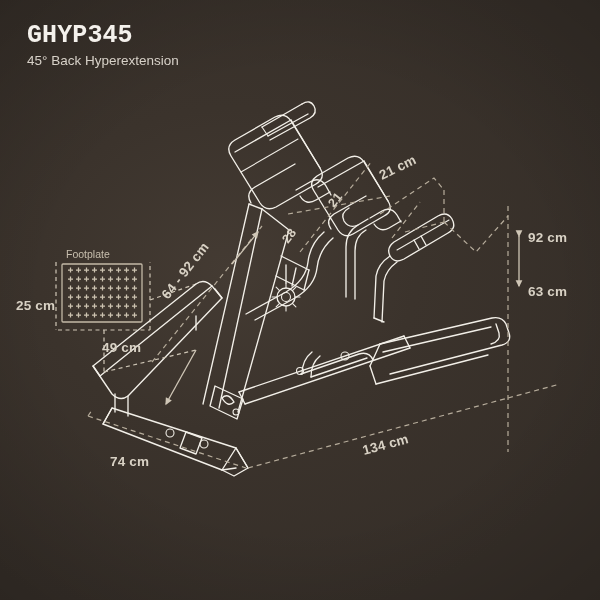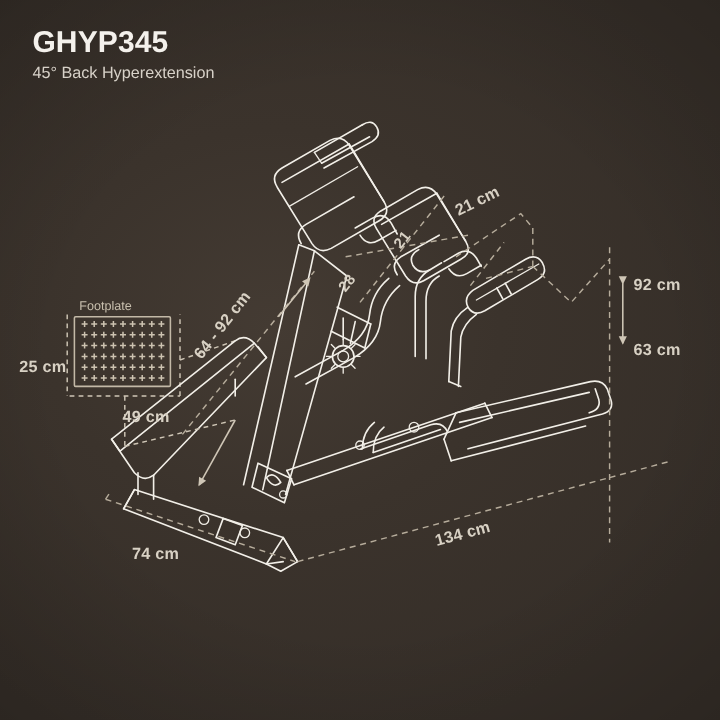--- a/index.html
+++ b/index.html
@@ -13,21 +13,21 @@
     background:
       radial-gradient(ellipse 70% 60% at 38% 45%, #443b33 0%, #3b332c 45%, #352e28 100%);
   }
   #stage:after{
     content:"";position:absolute;inset:0;pointer-events:none;
     background:radial-gradient(ellipse 95% 85% at 50% 50%, rgba(0,0,0,0) 45%, rgba(0,0,0,.28) 100%);
   }
   .titleblock{position:absolute;left:27px;top:22px;z-index:6;}
   .t-model{
     font-size:25px;font-weight:bold;color:#f4f1ec;letter-spacing:.1px;
-    line-height:1.08;margin:0 0 3px 0;
+    line-height:1.08;margin:0 0 3px 0;font-family:Liberation Mono, monospace;
   }
   .t-brand{font-size:16px;color:#ddd7cf;line-height:1.25;margin:0;}
   .t-desc{font-size:13.5px;color:#d7d1c8;line-height:1.3;margin:1px 0 0 0;text-align:center;}
   svg#draw{position:absolute;left:0;top:0;width:600px;height:600px;z-index:3;}
   .ln{fill:none;stroke:#f2efe8;stroke-width:1.35;stroke-linejoin:round;stroke-linecap:round;}
   .ln-th{fill:none;stroke:#efece5;stroke-width:1.1;stroke-linejoin:round;stroke-linecap:round;}
   .dash{fill:none;stroke:#b6ac9b;stroke-width:1.2;stroke-dasharray:5 4;stroke-linecap:butt;}
   .dash-f{fill:none;stroke:#cfc6b6;stroke-width:1.2;stroke-dasharray:4 3.5;}
   .arrowln{fill:none;stroke:#cfc6b6;stroke-width:1.3;}
   .fpbox{fill:none;stroke:#c3b9a7;stroke-width:1.3;}

